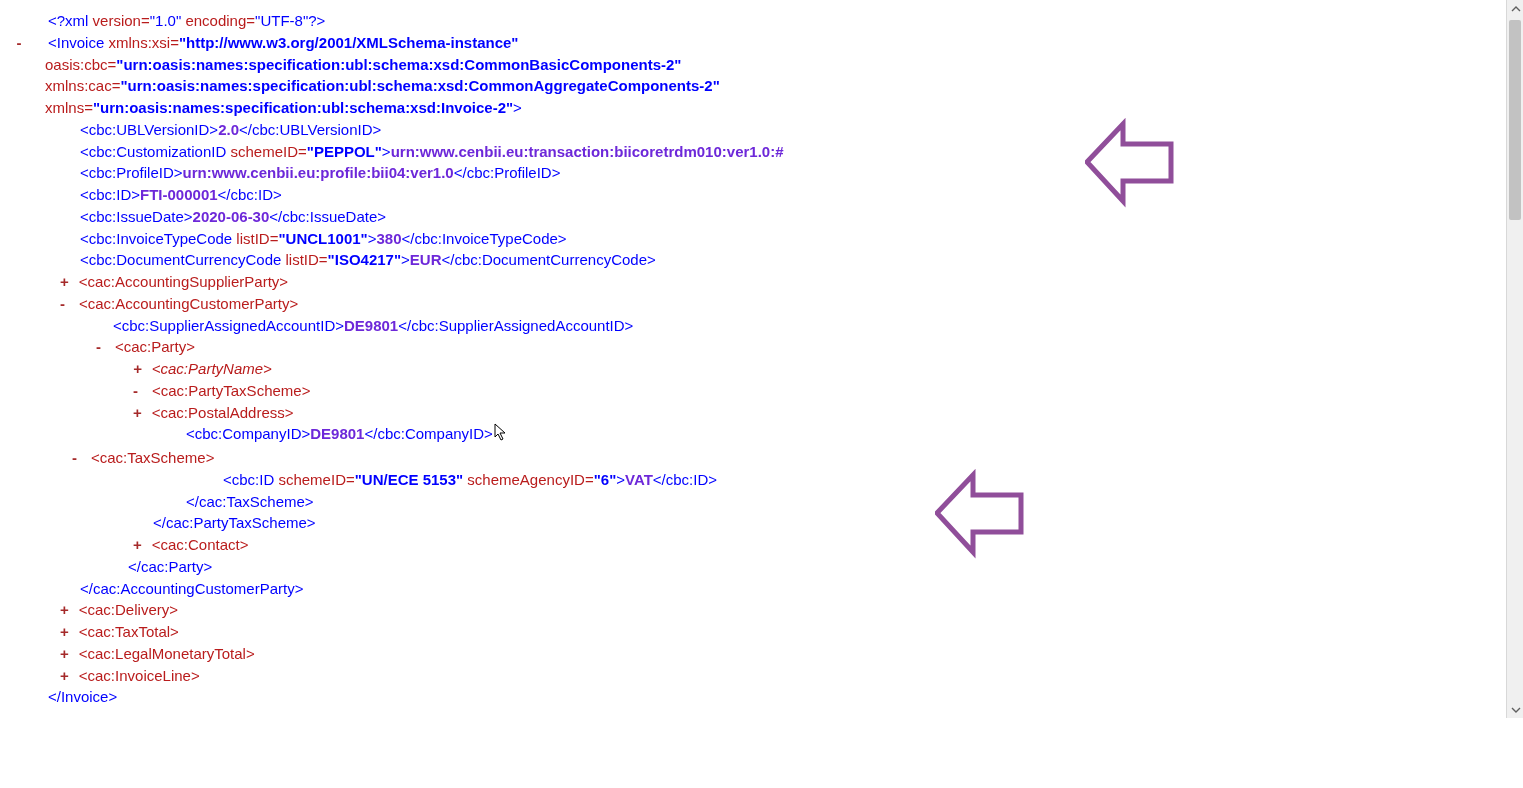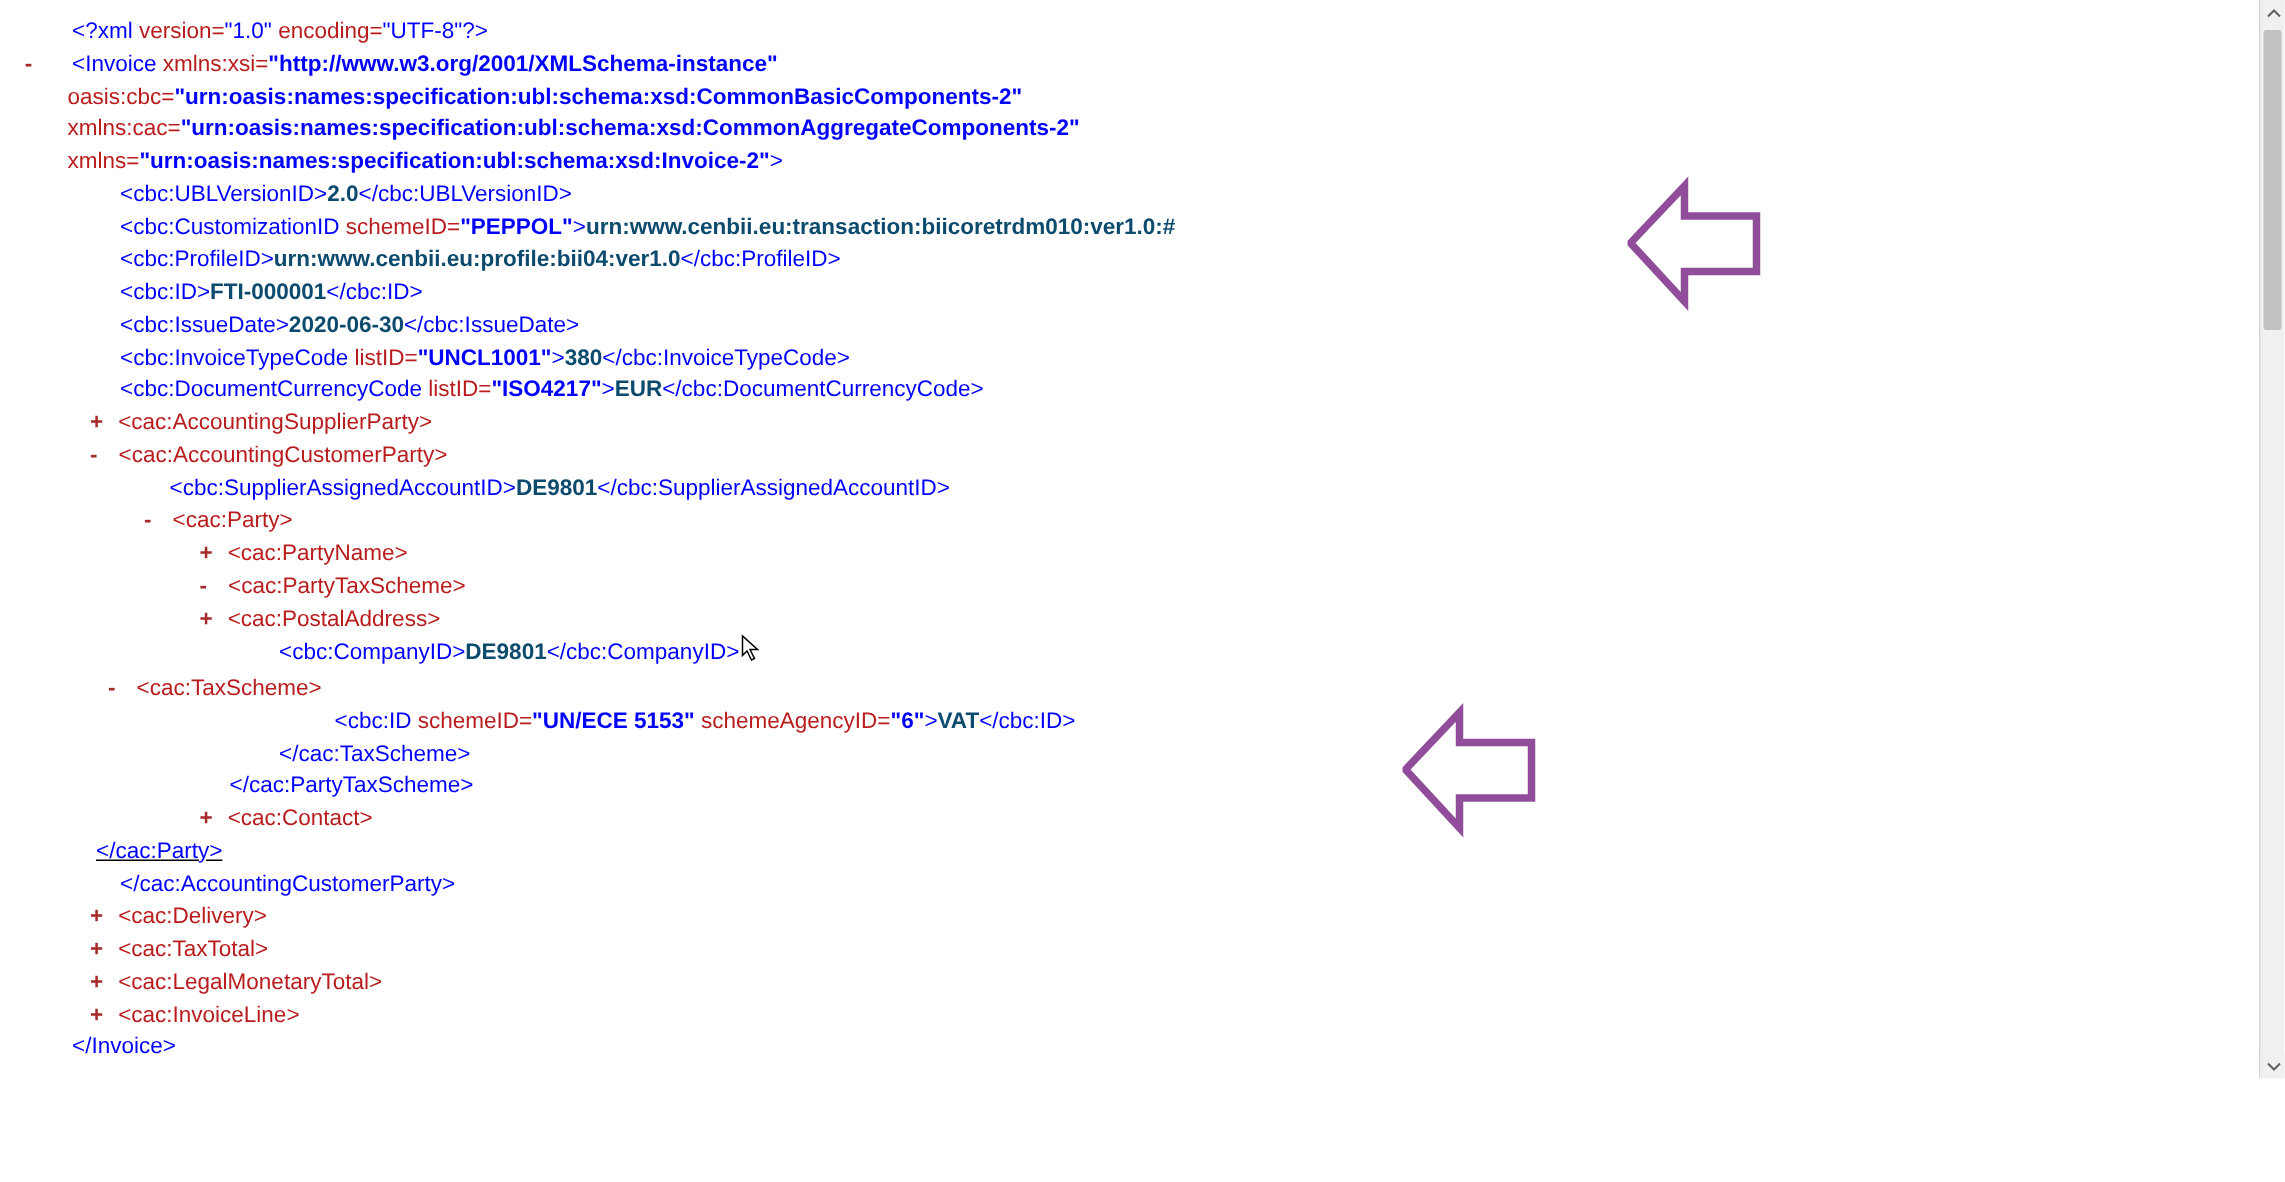--- a/index.html
+++ b/index.html
@@ -2,21 +2,21 @@
 <html><head>
 <meta charset="utf-8">
 <style>
   * { margin: 0; padding: 0; box-sizing: border-box; }
   body { font-family: Verdana, Geneva, sans-serif; font-size: 15px; line-height: 1.45; background: #fff; position: relative; }
   .content { padding: 10px 8px; width: 1498px; }
   .ln { white-space: nowrap; }
   .b { color: #0000ff; }
   .r { color: #b91c1c; }
   .bold { font-weight: bold; }
-  .black { color: #0c4a6e; font-weight: bold; }
+  .black { color: #6d28d9; font-weight: bold; }
   .toggle { color: #a52a2a; font-weight: bold; }
   .cursor { display: inline-block; vertical-align: -2px; }
   .arrow { position: absolute; }
   .scrollbar { position: absolute; right: 0; top: 0; bottom: 0; width: 17px; background: #f0f0f0; border-left: 1px solid #d8d8d8; }
   .sb-btn { width: 17px; height: 17px; display: flex; align-items: center; justify-content: center; color: #606060; font-size: 11px; position: absolute; background: #f0f0f0; }
   .sb-up { top: 0; }
   .sb-down { bottom: 0; }
   .sb-thumb { position: absolute; left: 2px; right: 2px; top: 20px; height: 200px; background: #c2c2c2; border-radius: 2px; }
   .i1 { margin-left: 40px; }
   .i2 { margin-left: 72px; }
@@ -48,39 +48,39 @@
 <div class="ln i2"><span class="b">&lt;cbc:DocumentCurrencyCode </span><span class="r">listID=</span><span class="b bold">"ISO4217"</span><span class="b">&gt;</span><span class="black">EUR</span><span class="b">&lt;/cbc:DocumentCurrencyCode&gt;</span></div>
 
 <div class="ln" style="margin-left:52px;"><span class="toggle">+</span><span style="display:inline-block;width:10px;"></span><span class="r">&lt;cac:AccountingSupplierParty&gt;</span></div>
 
 <div class="ln" style="margin-left:52px;"><span class="toggle">-</span><span style="display:inline-block;width:14px;"></span><span class="r">&lt;cac:AccountingCustomerParty&gt;</span></div>
 
 <div class="ln i3"><span class="b">&lt;cbc:SupplierAssignedAccountID&gt;</span><span class="black">DE9801</span><span class="b">&lt;/cbc:SupplierAssignedAccountID&gt;</span></div>
 
 <div class="ln" style="margin-left:88px;"><span class="toggle">-</span><span style="display:inline-block;width:14px;"></span><span class="r">&lt;cac:Party&gt;</span></div>
 
-<div class="ln" style="margin-left:125px;"><span class="toggle">+</span><span style="display:inline-block;width:10px;"></span><span class="r">&lt;cac:PartyName&gt;</span></div>
+<div class="ln" style="margin-left:125px;font-style:italic;"><span class="toggle">+</span><span style="display:inline-block;width:10px;"></span><span class="r">&lt;cac:PartyName&gt;</span></div>
 <div class="ln" style="margin-left:125px;"><span class="toggle">-</span><span style="display:inline-block;width:14px;"></span><span class="r">&lt;cac:PartyTaxScheme&gt;</span></div>
 
 <div class="ln" style="margin-left:125px;"><span class="toggle">+</span><span style="display:inline-block;width:10px;"></span><span class="r">&lt;cac:PostalAddress&gt;</span></div>
 
 <div class="ln i4"><span class="b">&lt;cbc:CompanyID&gt;</span><span class="black">DE9801</span><span class="b">&lt;/cbc:CompanyID&gt;</span><span class="cursor"><svg width="15" height="18" viewBox="0 0 15 18">
           <path d="M2 1 L2 14 L5 11 L8 17 L10 16 L7 10 L12 10 Z" fill="none" stroke="#000" stroke-width="1"></path>
         </svg></span></div>
 
 <div class="ln" style="margin-left:64px;"><span class="toggle">-</span><span style="display:inline-block;width:14px;"></span><span class="r">&lt;cac:TaxScheme&gt;</span></div>
 
 <div class="ln i5"><span class="b">&lt;cbc:ID </span><span class="r">schemeID=</span><span class="b bold">"UN/ECE 5153"</span><span class="r"> </span><span class="r">schemeAgencyID=</span><span class="b bold">"6"</span><span class="b">&gt;</span><span class="black">VAT</span><span class="b">&lt;/cbc:ID&gt;</span></div>
 
 <div class="ln i4"><span class="b">&lt;/cac:TaxScheme&gt;</span></div>
 <div class="ln" style="margin-left:145px;"><span class="b">&lt;/cac:PartyTaxScheme&gt;</span></div>
 
 <div class="ln" style="margin-left:125px;"><span class="toggle">+</span><span style="display:inline-block;width:10px;"></span><span class="r">&lt;cac:Contact&gt;</span></div>
 
-<div class="ln" style="margin-left:56px;text-decoration:underline;"><span class="b">&lt;/cac:Party&gt;</span></div>
+<div class="ln" style="margin-left:120px;"><span class="b">&lt;/cac:Party&gt;</span></div>
 <div class="ln i2"><span class="b">&lt;/cac:AccountingCustomerParty&gt;</span></div>
 
 <div class="ln" style="margin-left:52px;"><span class="toggle">+</span><span style="display:inline-block;width:10px;"></span><span class="r">&lt;cac:Delivery&gt;</span></div>
 <div class="ln" style="margin-left:52px;"><span class="toggle">+</span><span style="display:inline-block;width:10px;"></span><span class="r">&lt;cac:TaxTotal&gt;</span></div>
 <div class="ln" style="margin-left:52px;"><span class="toggle">+</span><span style="display:inline-block;width:10px;"></span><span class="r">&lt;cac:LegalMonetaryTotal&gt;</span></div>
 <div class="ln" style="margin-left:52px;"><span class="toggle">+</span><span style="display:inline-block;width:10px;"></span><span class="r">&lt;cac:InvoiceLine&gt;</span></div>
 
 <div class="ln i1"><span class="b">&lt;/Invoice&gt;</span></div>
 
 </div>

